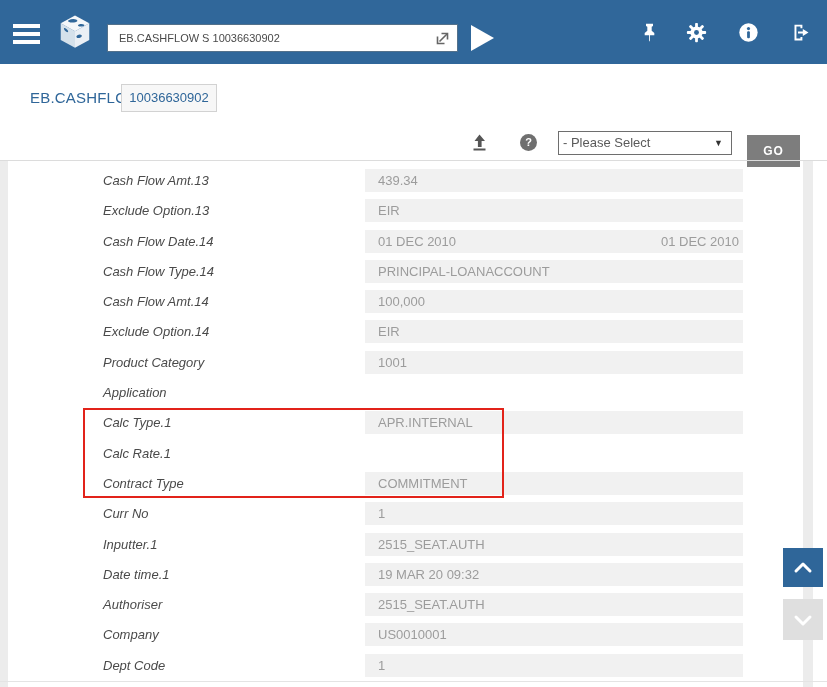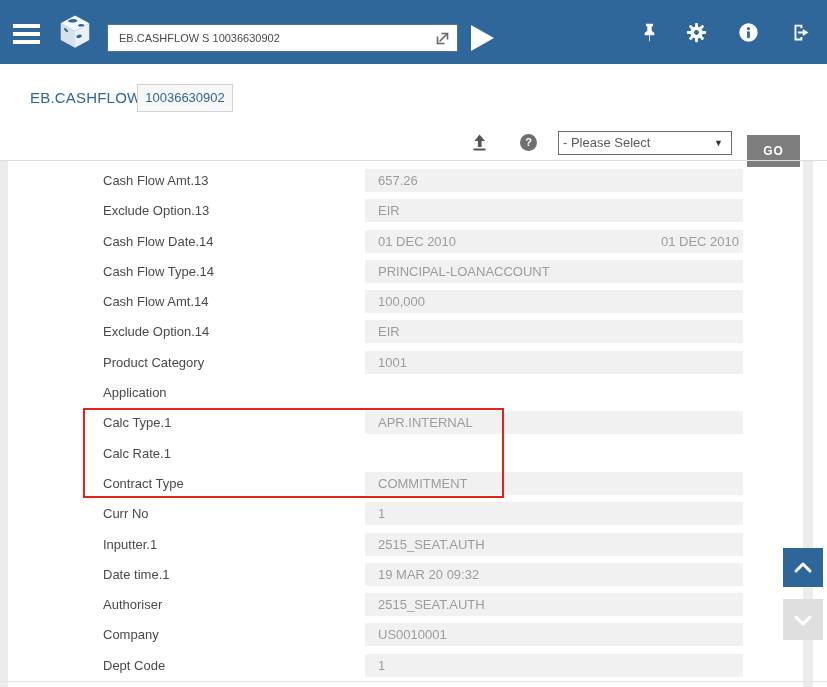--- a/index.html
+++ b/index.html
@@ -23,21 +23,21 @@
     border-left:23px solid #fff;border-top:13px solid transparent;border-bottom:13px solid transparent;
   }
   .hicon{position:absolute;top:22px;width:21px;height:21px;cursor:pointer;}
   .hicon.pin{left:639px;}
   .hicon.gear{left:686px;}
   .hicon.info{left:738px;}
   .hicon.signout{left:791px;}
   
   .rec-title{position:absolute;left:30px;top:89px;font-size:15px;color:#2f6699;letter-spacing:.2px;}
   .rec-badge{
-    position:absolute;left:137px;top:84px;width:96px;height:28px;box-sizing:border-box;
+    position:absolute;left:121px;top:84px;width:96px;height:28px;box-sizing:border-box;
     background:#f7f7f7;border:1px solid #d2d2d2;color:#2f6699;font-size:13px;
     line-height:26px;text-align:center;
   }
   
   .upload-icon{position:absolute;left:470px;top:133px;width:19px;height:19px;cursor:pointer;}
   .help-icon{
     position:absolute;left:520px;top:134px;width:17px;height:17px;border-radius:50%;
     background:#6f6f6f;color:#fff;font-size:11px;font-weight:bold;text-align:center;line-height:17px;cursor:pointer;
   }
   .tool-select{
@@ -51,21 +51,21 @@
     color:#fff;font-size:12px;font-weight:bold;letter-spacing:1px;text-align:center;line-height:20px;
     cursor:pointer;border:none;font-family:inherit;
   }
   
   .content-divider{position:absolute;top:160px;left:0;width:827px;height:1px;background:#dcdcdc;}
   .edge-left{position:absolute;top:161px;left:0;width:8px;height:526px;background:#ececec;}
   .scroll-track{position:absolute;top:161px;left:803px;width:10px;height:526px;background:#ececec;}
   .bottom-line{position:absolute;top:681px;left:0;width:827px;height:1px;background:#e4e4e4;}
   .form-rows{position:absolute;top:169px;left:0;width:827px;}
   .frow{position:relative;height:23px;margin-bottom:7.3px;}
-  .flabel{position:absolute;left:103px;top:0;line-height:23px;font-size:13px;color:#4a4a4a;}
+  .flabel{position:absolute;left:103px;top:0;line-height:23px;font-size:13px;color:#4a4a4a;font-style:italic;}
   .fvalue{
     position:absolute;left:365px;top:0;width:378px;height:23px;box-sizing:border-box;
     background:#f1f1f1;color:#9c9c9c;font-size:13px;line-height:23px;
     padding:0 4px 0 13px;display:flex;justify-content:space-between;
   }
   .highlight-box{
     position:absolute;left:83px;top:408px;width:421px;height:90px;
     border:2px solid #e2231a;pointer-events:none;box-sizing:border-box;
   }
   
@@ -145,21 +145,21 @@
   <button class="go-btn">GO</button>
 
   <div class="content-divider"></div>
   <div class="edge-left"></div>
   <div class="scroll-track"></div>
 
   <div class="form-rows">
       <div class="frow">
         <div class="flabel">Cash Flow Amt.13</div>
         <div class="fvalue">
-          <span>657.26</span>
+          <span>439.34</span>
         </div>
       </div>
       <div class="frow">
         <div class="flabel">Exclude Option.13</div>
         <div class="fvalue">
           <span>EIR</span>
         </div>
       </div>
       <div class="frow">
         <div class="flabel">Cash Flow Date.14</div>

